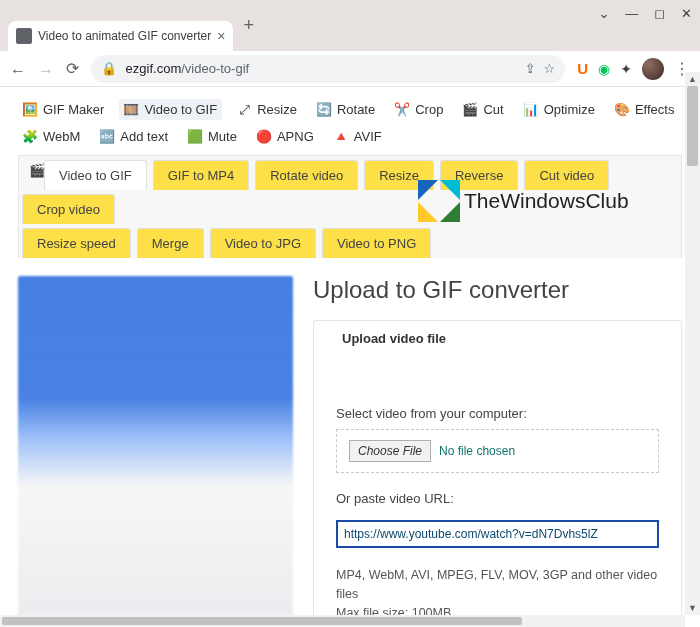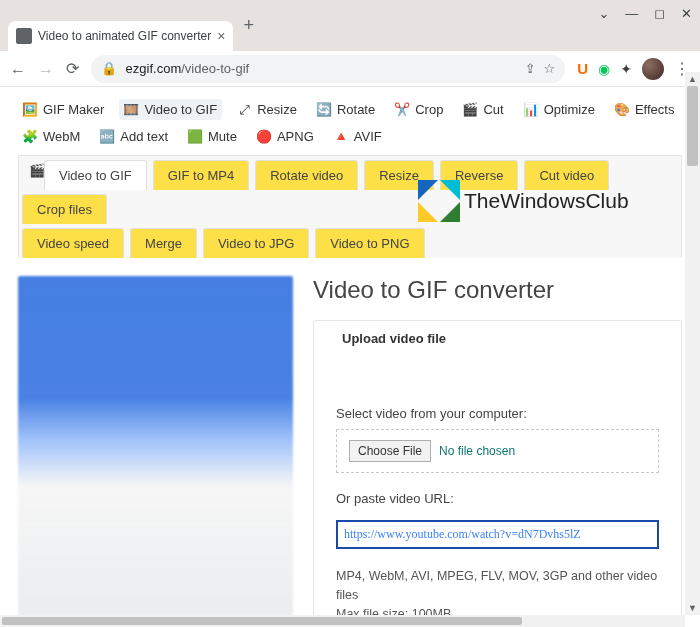--- a/index.html
+++ b/index.html
@@ -47,23 +47,23 @@
 }
 
 .rightcol { flex: 1; }
 .pagetitle { font-size: 24px; font-weight: 400; color: #444; margin-bottom: 16px; }
 
 .card { border: 1px solid #e5e5e5; border-radius: 3px; padding: 0 0 20px 0; }
 .cardtitle { font-weight: bold; font-size: 13px; color: #333; padding: 10px 0 12px 28px; }
 .cardbody { padding: 0 22px; font-size: 13px; color: #444; margin-top: 48px; }
 .fieldlabel { margin-bottom: 8px; }
 .filebox { border: 1px dashed #c8c8c8; padding: 10px 12px; display: flex; align-items: center; gap: 8px; margin-bottom: 18px; }
-.choosebtn { border: 1px solid #aeaeae; background: #f2f2f2; padding: 3px 8px; font-size: 12px; color: #333; cursor: pointer; }
+.choosebtn { border: 1px solid #aeaeae; background: #f2f2f2; padding: 3px 8px; font-size: 12px; color: #333; cursor: pointer; font-style: italic; }
 .nofile { font-size: 12px; color: #0f766e; }
-.urlbox { width: 100%; border: 2px solid #1a4aa8; padding: 5px 6px; font-size: 12px; color: #3b82f6; margin-bottom: 18px; margin-top: 6px; font-family: Liberation Serif, serif; }
+.urlbox { width: 100%; border: 2px solid #1a4aa8; padding: 5px 6px; font-size: 12px; color: #0c4a6e; margin-bottom: 18px; margin-top: 6px; }
 .formats { font-size: 12.5px; color: #555; line-height: 1.5; margin-bottom: 16px; }
 .uploadbtn { background: #2a7be4; color: #000000; border: none; border-radius: 3px; padding: 9px 18px; font-size: 14px; display: inline-flex; align-items: center; gap: 8px; cursor: pointer; }
 .cloud { display: inline-block; }
 
 
 .watermark { position: absolute; top: 180px; left: 418px; display: flex; align-items: center; gap: 4px; z-index: 20; justify-content: center; }
 .wm-logo { width: 42px; height: 42px; position: relative; }
 .wm-logo div { position: absolute; width: 20px; height: 20px; }
 .wm-a { left: 0; top: 0; background: #1565c0; clip-path: polygon(0 0, 100% 0, 0 100%); }
 .wm-b { right: 0; top: 0; background: #00bcd4; clip-path: polygon(100% 0, 100% 100%, 0 0); }
@@ -178,32 +178,32 @@
       </div>
 
   <div class="tabrow" id="subtabs">
     <span class="clapicon">🎬</span>
   <div class="seg active">Video to GIF</div>
         <div class="seg">GIF to MP4</div>
         <div class="seg">Rotate video</div>
         <div class="seg">Resize</div>
         <div class="seg">Reverse</div>
         <div class="seg">Cut video</div>
-        <div class="seg">Crop files</div>
+        <div class="seg">Crop video</div>
         <div style="flex-basis: 100%; height: 0px;"></div>
-        <div class="seg">Video speed</div>
+        <div class="seg">Resize speed</div>
         <div class="seg">Merge</div>
         <div class="seg">Video to JPG</div>
         <div class="seg">Video to PNG</div>
       </div>
 
   <div class="content">
     <div class="preview"></div>
     <div class="rightcol">
-      <h1 class="pagetitle">Video to GIF converter</h1>
+      <h1 class="pagetitle">Upload to GIF converter</h1>
       <div class="card">
         <div class="cardtitle">Upload video file</div>
         <div class="cardbody">
           <div class="fieldlabel">Select video from your computer:</div>
           <div class="filebox">
             <span class="choosebtn">Choose File</span>
             <span class="nofile">No file chosen</span>
           </div>
           <div class="fieldlabel">Or paste video URL:</div>
           <input class="urlbox" value="https://www.youtube.com/watch?v=dN7Dvhs5lZ" style="">

